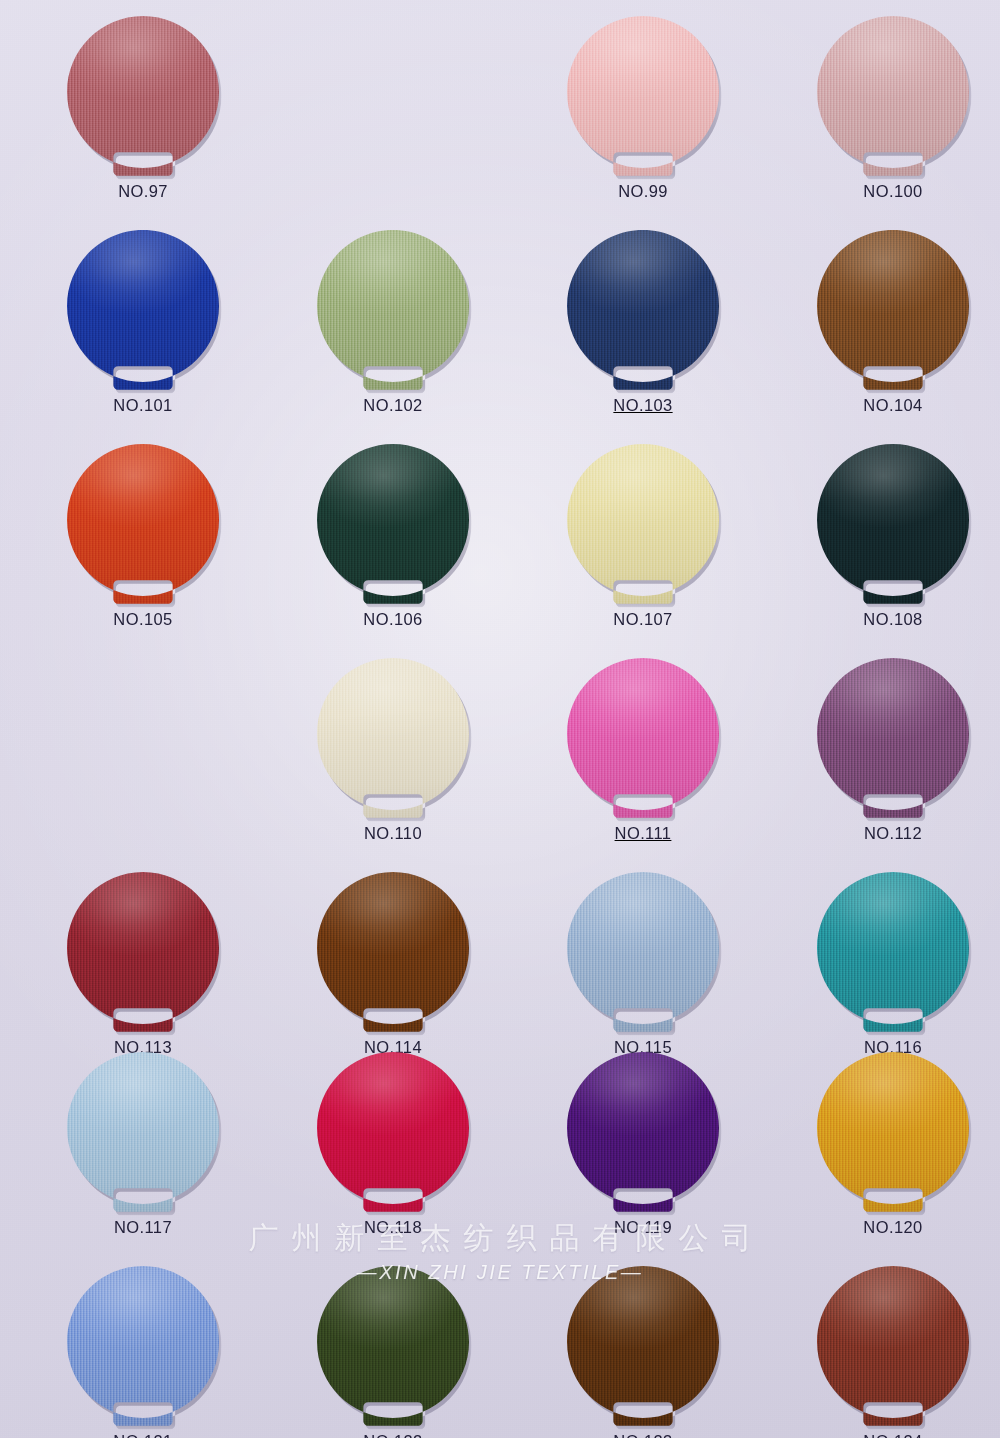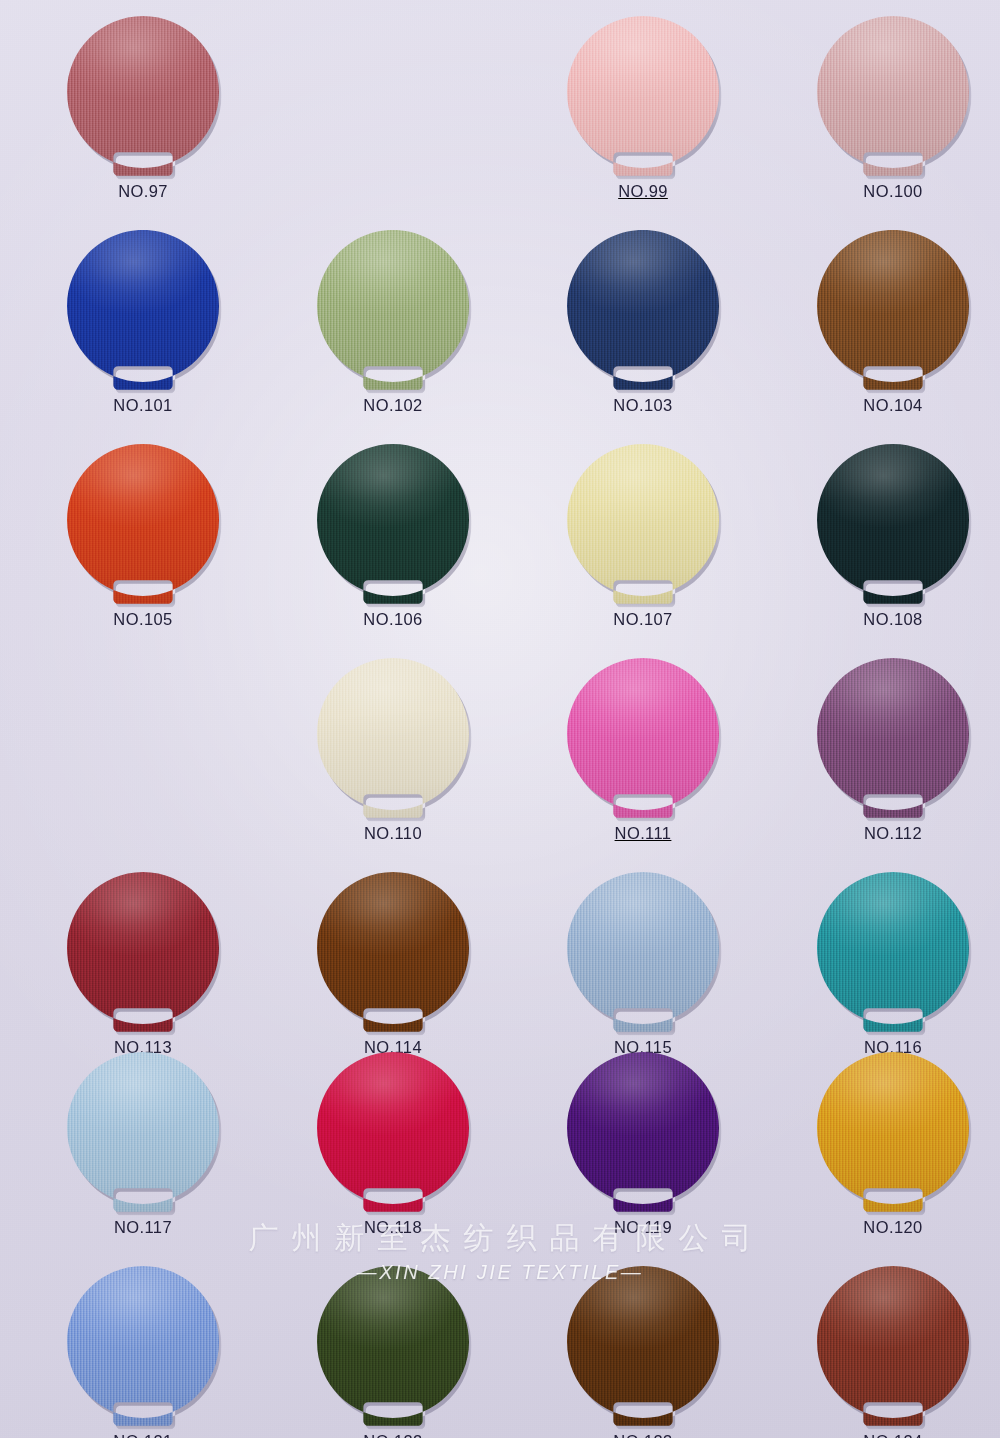--- a/index.html
+++ b/index.html
@@ -187,21 +187,21 @@
         <div class="disc-wrap">
           <div class="disc-shadow"></div>
           <div class="disc">
             <div class="disc-color" style="background: rgb(178, 99, 107);"></div>
             <div class="disc-weave"></div>
             <div class="disc-shade"></div>
           </div>
         </div>
         <div class="swatch-label" style="color: rgb(35, 33, 58);">NO.97</div>
       </div>
-      <div class="swatch-cell" style="left: 518px; top: 16px; text-decoration: underline;">
+      <div class="swatch-cell" style="left: 518px; top: 16px;">
         <div class="disc-wrap">
           <div class="disc-shadow"></div>
           <div class="disc">
             <div class="disc-color" style="background: rgb(240, 188, 189);"></div>
             <div class="disc-weave"></div>
             <div class="disc-shade"></div>
           </div>
         </div>
         <div class="swatch-label" style="color: rgb(35, 33, 58);">NO.99</div>
       </div>
@@ -231,21 +231,21 @@
         <div class="disc-wrap">
           <div class="disc-shadow"></div>
           <div class="disc">
             <div class="disc-color" style="background: rgb(159, 178, 126);"></div>
             <div class="disc-weave"></div>
             <div class="disc-shade"></div>
           </div>
         </div>
         <div class="swatch-label" style="color: rgb(35, 33, 58);">NO.102</div>
       </div>
-      <div class="swatch-cell" style="left: 518px; top: 230px;">
+      <div class="swatch-cell" style="left: 518px; top: 230px; text-decoration: underline;">
         <div class="disc-wrap">
           <div class="disc-shadow"></div>
           <div class="disc">
             <div class="disc-color" style="background: rgb(35, 56, 103);"></div>
             <div class="disc-weave"></div>
             <div class="disc-shade"></div>
           </div>
         </div>
         <div class="swatch-label" style="color: rgb(35, 33, 58);">NO.103</div>
       </div>

